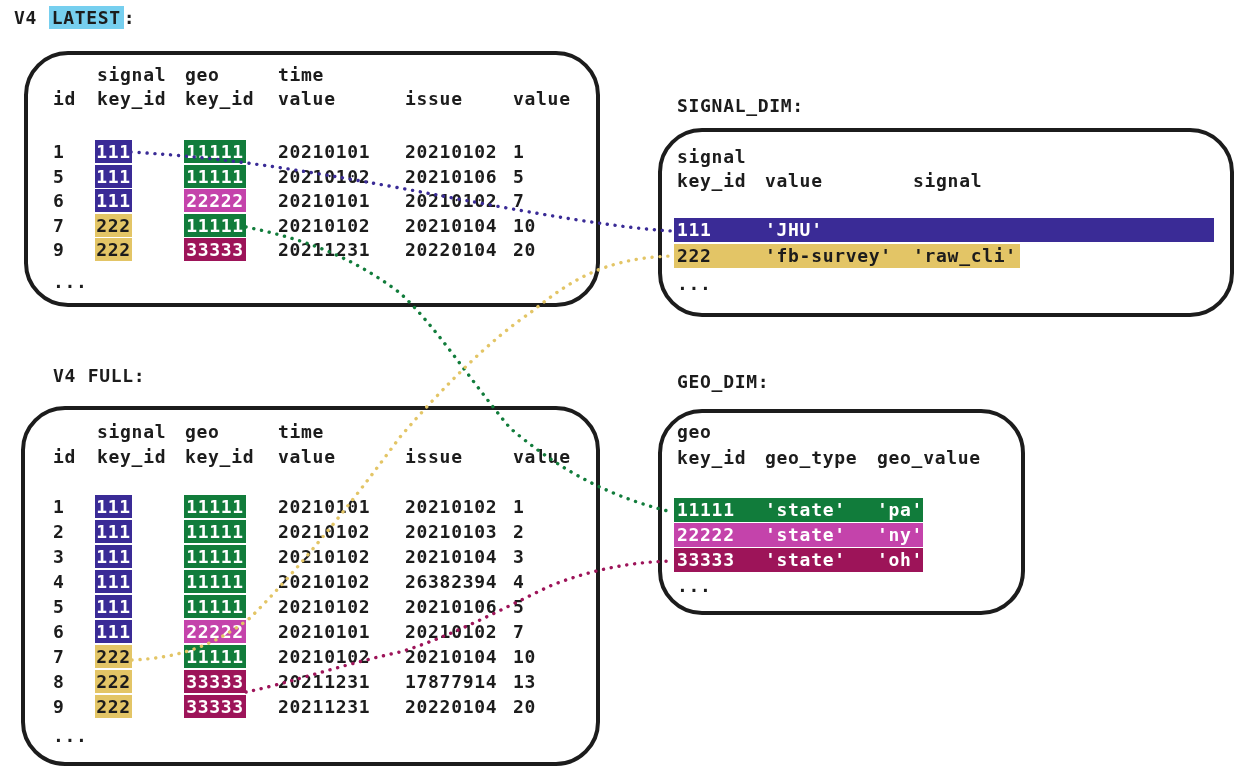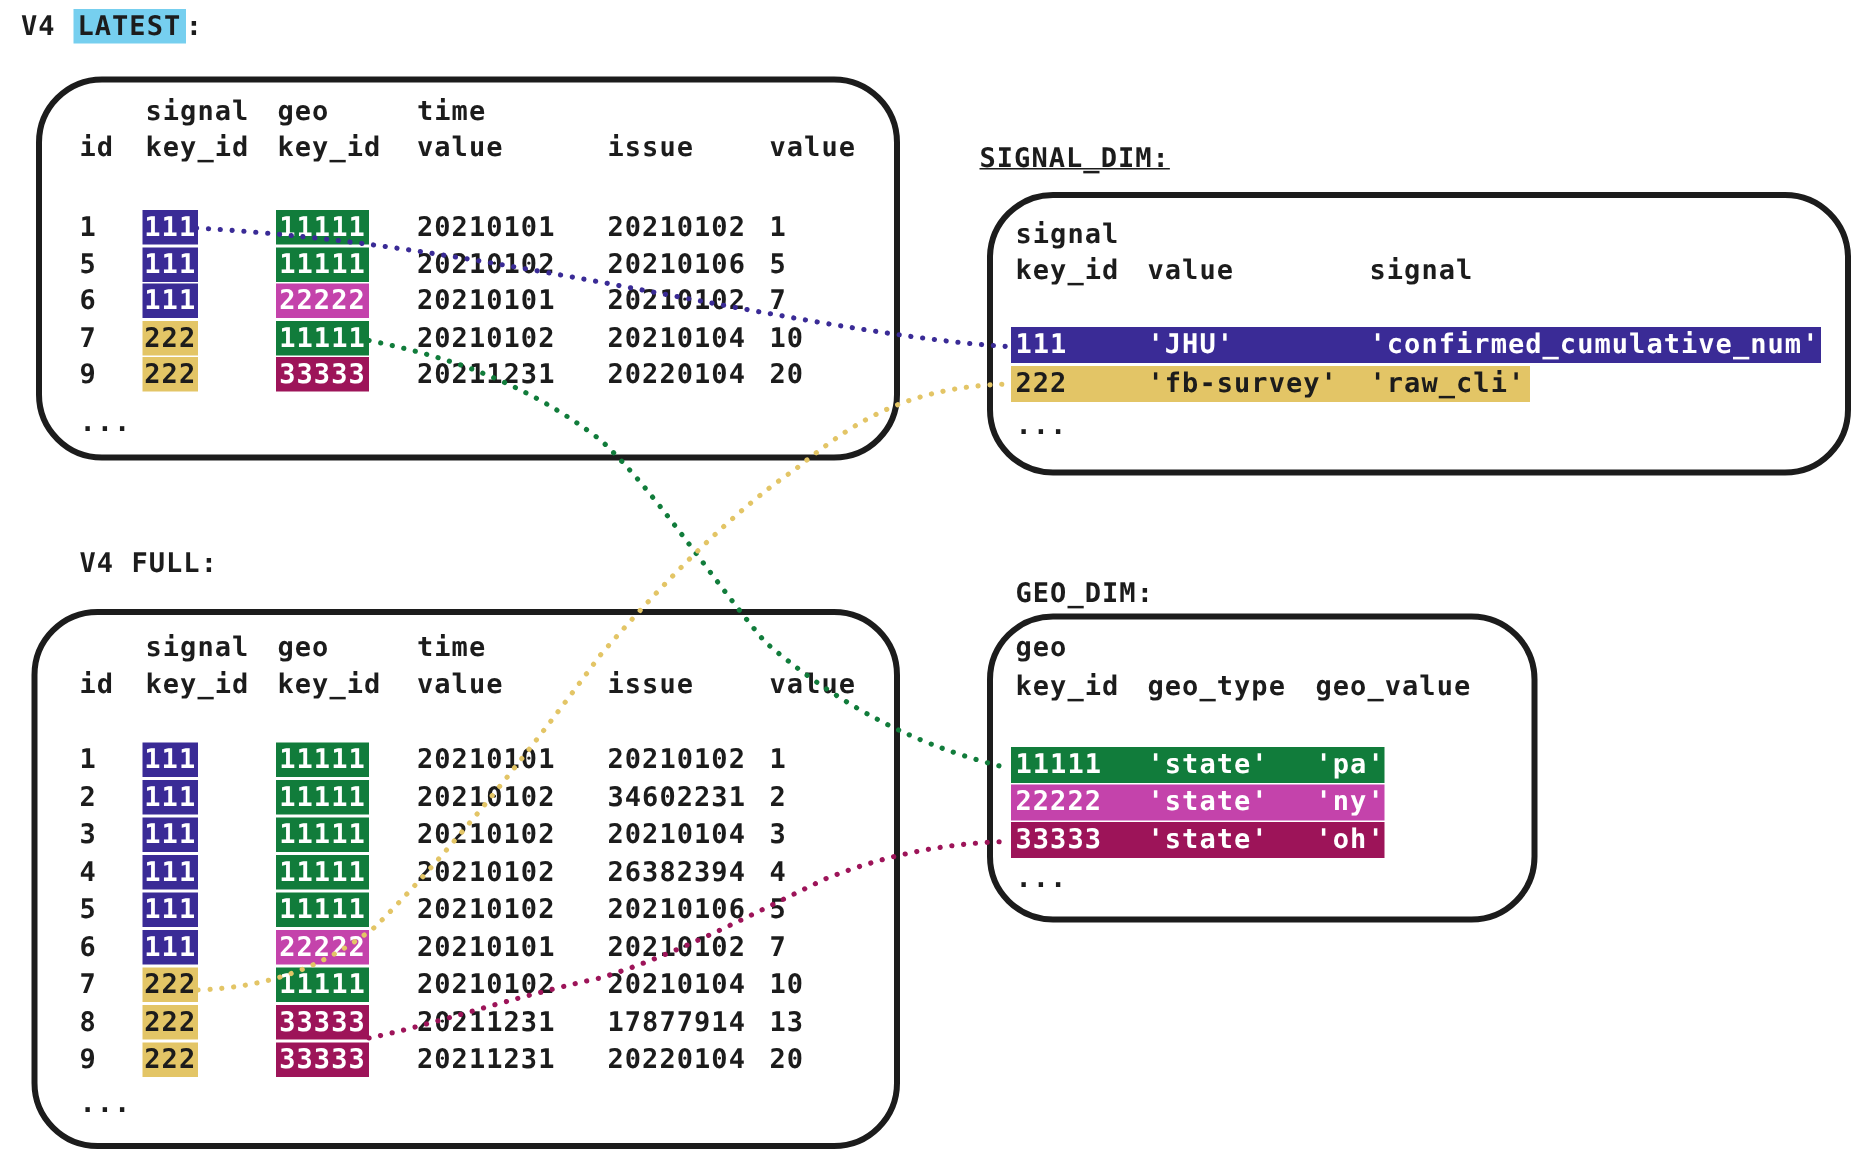--- a/index.html
+++ b/index.html
@@ -26,22 +26,22 @@
 
 <div id="canvas">
 
   <div class="box" style="left:24px;top:51px;width:576px;height:256px;"></div>
   <div class="box" style="left:21px;top:406px;width:579px;height:360px;"></div>
   <div class="box" style="left:658px;top:128px;width:576px;height:189px;"></div>
   <div class="box" style="left:658px;top:409px;width:367px;height:206px;"></div>
 
   <div class="label" style="left:14px;top:6px;"><span>V4 </span><span class="hl">LATEST</span><span>:</span></div>
   <div class="label" style="left:53px;top:364px;"><span>V4 </span><span>FULL:</span></div>
-  <div class="label" style="left:653px;top:94px;text-decoration:underline;">SIGNAL_DIM:</div>
-  <div class="label" style="left:677px;top:384px;">GEO_DIM:</div>
+  <div class="label" style="left:677px;top:94px;">SIGNAL_DIM:</div>
+  <div class="label" style="left:677px;top:370px;">GEO_DIM:</div>
 
   <div class="hline" style="top:63px;">
     <span class="plain" style="left:97px;">signal</span>
     <span class="plain" style="left:185px;">geo</span>
     <span class="plain" style="left:278px;">time</span>
   </div>
   <div class="hline" style="top:87px;">
     <span class="plain" style="left:53px;">id</span>
     <span class="plain" style="left:97px;">key_id</span>
     <span class="plain" style="left:185px;">key_id</span>
@@ -114,21 +114,21 @@
         <span class="kcell" style="left: 184px; width: 62px; height: 23px; line-height: 23px; color: rgb(255, 255, 255); background: rgb(17, 124, 59);">11111</span>
         <span class="plain" style="left: 278px;">20210101</span>
         <span class="plain" style="left: 405px;">20210102</span>
         <span class="plain" style="left: 513px;">1</span>
       </div>
       <div class="trow" style="top: 520px;">
         <span class="plain" style="left: 53px;">2</span>
         <span class="kcell" style="left: 95px; width: 37px; height: 23px; line-height: 23px; color: rgb(255, 255, 255); background: rgb(58, 43, 150);">111</span>
         <span class="kcell" style="left: 184px; width: 62px; height: 23px; line-height: 23px; color: rgb(255, 255, 255); background: rgb(17, 124, 59);">11111</span>
         <span class="plain" style="left: 278px;">20210102</span>
-        <span class="plain" style="left: 405px;">34602231</span>
+        <span class="plain" style="left: 405px;">20210103</span>
         <span class="plain" style="left: 513px;">2</span>
       </div>
       <div class="trow" style="top: 545px;">
         <span class="plain" style="left: 53px;">3</span>
         <span class="kcell" style="left: 95px; width: 37px; height: 23px; line-height: 23px; color: rgb(255, 255, 255); background: rgb(58, 43, 150);">111</span>
         <span class="kcell" style="left: 184px; width: 62px; height: 23px; line-height: 23px; color: rgb(255, 255, 255); background: rgb(17, 124, 59);">11111</span>
         <span class="plain" style="left: 278px;">20210102</span>
         <span class="plain" style="left: 405px;">20210104</span>
         <span class="plain" style="left: 513px;">3</span>
       </div>
@@ -188,21 +188,20 @@
   <div class="hline" style="top:169px;">
     <span class="plain" style="left:677px;">key_id</span>
     <span class="plain" style="left:765px;">value</span>
     <span class="plain" style="left:913px;">signal</span>
   </div>
   <div class="label" style="left:677px;top:272px;">...</div>
   <div>
       <div class="bar" style="left: 674px; top: 218px; width: 540px; background: rgb(58, 43, 150); color: rgb(255, 255, 255);">
         <span class="plain" style="left: 3px; top: 0px;">111</span>
         <span class="plain" style="left: 91px; top: 0px;">'JHU'</span>
-        <span class="plain" style="left: 239px; top: 0px;">'confirmed_cumulative_num'</span>
       </div>
       <div class="bar" style="left: 674px; top: 244px; width: 346px; background: rgb(227, 197, 102); color: rgb(28, 28, 28);">
         <span class="plain" style="left: 3px; top: 0px;">222</span>
         <span class="plain" style="left: 91px; top: 0px;">'fb-survey'</span>
         <span class="plain" style="left: 239px; top: 0px;">'raw_cli'</span>
       </div>
     </div>
 
   <div class="hline" style="top:420px;">
     <span class="plain" style="left:677px;">geo</span>

